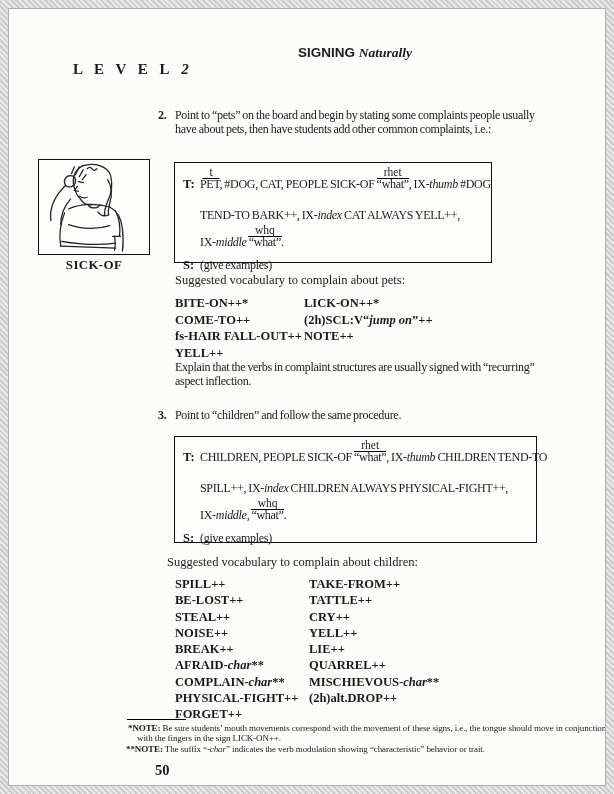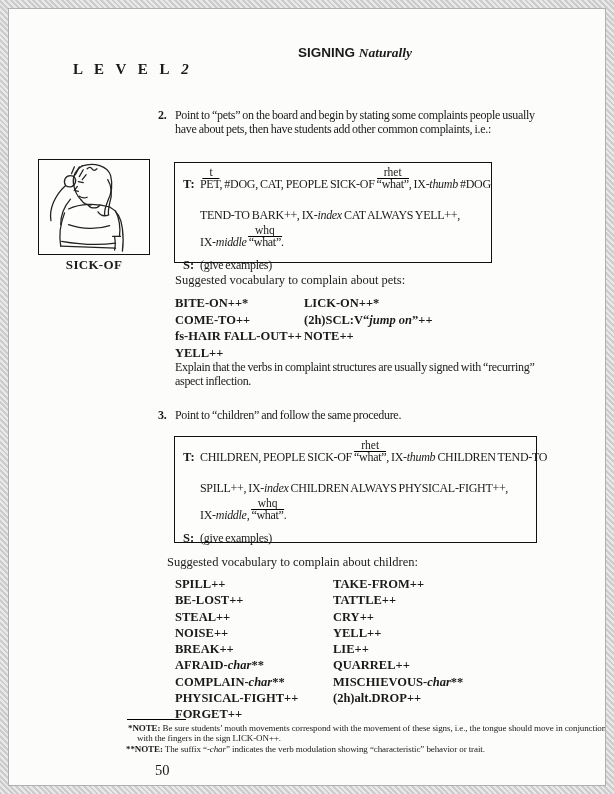--- a/index.html
+++ b/index.html
@@ -62,30 +62,30 @@
   .child-title { left:158px; top:546px; }
   .explain { left:166px; top:351px; font-size:12px; line-height:14px; }
   .explain .pline { white-space:nowrap; }
 
   
   .vlist { font-size:12.5px; }
   .vrow { display:grid; white-space:nowrap;font-weight:bold; }
   .pets-vocab { left:166px; top:286px; }
   .pets-vocab .vrow { grid-template-columns:129px auto; line-height:16.5px; }
   .child-vocab { left:166px; top:567px; }
-  .child-vocab .vrow { grid-template-columns:134px auto; line-height:16.3px;gap:24px; }
+  .child-vocab .vrow { grid-template-columns:134px auto; line-height:16.3px; }
 
   
   .foot-rule { left:118px; top:710px; width:59px; border-top:1.5px solid #000; height:0; }
   .note { font-size:9px; line-height:10px; width:470px; padding-left:9px; text-indent:-9px;
           letter-spacing:-0.1px; }
   .note1 { left:119px; top:714px; }
   .note2 { left:117px; top:735px; }
 
-  .pagenum { left:146px; top:753px; font-size:14.5px; font-weight:normal; }
+  .pagenum { left:146px; top:753px; font-size:14.5px; font-weight:bold; }
 </style>
 </head>
 <body>
 
 <div class="frame">
   <div class="page">
 
     <div class="abs hdr-level"><span>L E V E L</span>&nbsp;<span class="it">2</span></div>
     <div class="abs hdr-title"><span>SIGNING</span> <span class="it">Naturally</span></div>
 

